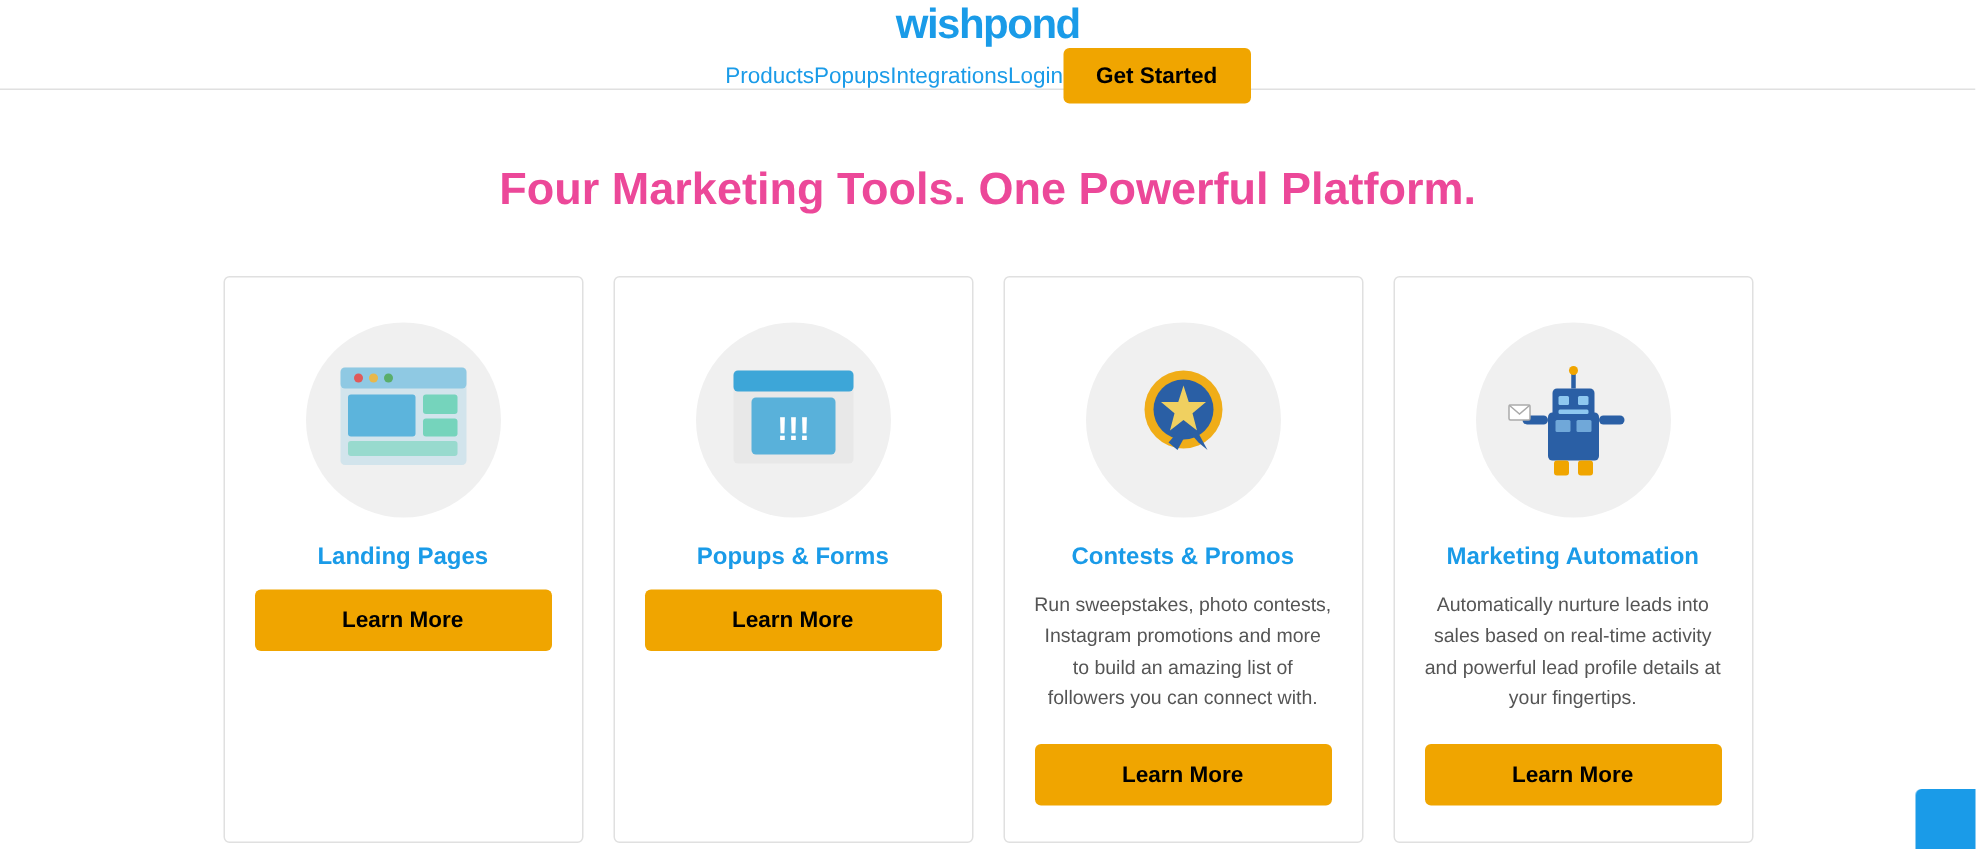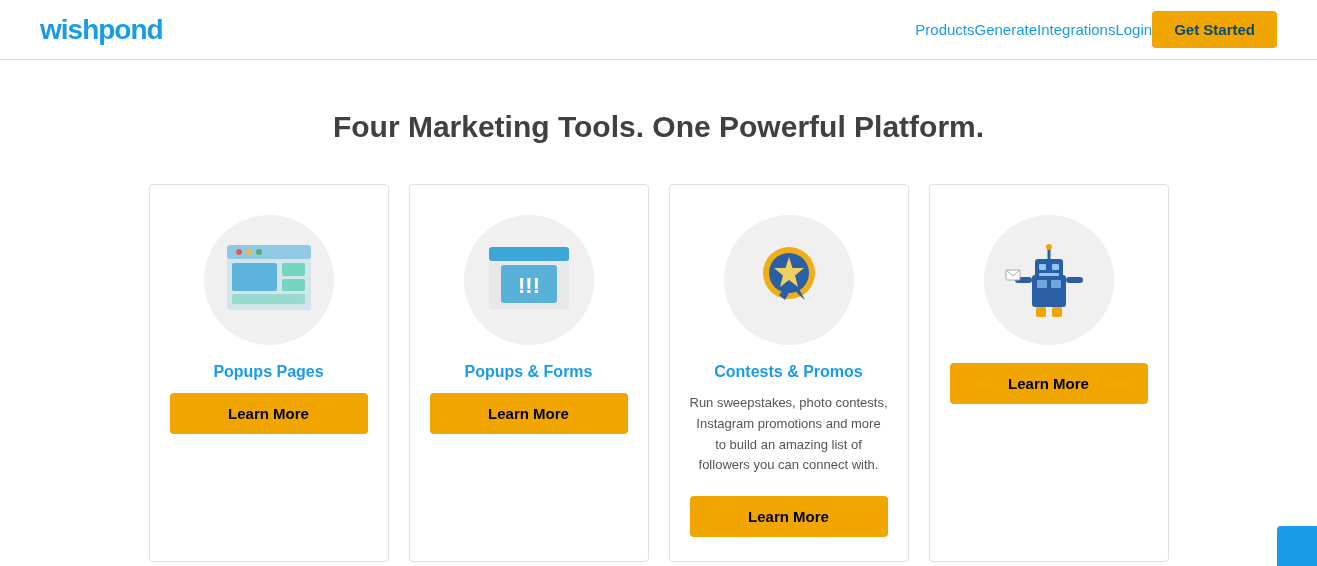--- a/index.html
+++ b/index.html
@@ -6,57 +6,58 @@
     body { font-family: 'Helvetica Neue', Arial, sans-serif; background: #fff; color: #333; }
 
     
     .header {
       display: flex;
       align-items: center;
       justify-content: space-between;
       padding: 0 40px;
       height: 60px;
       border-bottom: 1px solid #e0e0e0;
+      flex-direction: column;
     }
     .logo {
       font-size: 28px;
       font-weight: 700;
       color: #1a9be8;
       letter-spacing: -1px;
     }
     .nav {
       display: flex;
       align-items: center;
     }
     .nav-link {
       color: #1a9be8;
       font-size: 15px;
       text-decoration: none;
       cursor: pointer;
     }
     .btn-get-started {
       background: #f0a500;
-      color: #0c4a6e;
+      color: #000000;
       border: none;
       padding: 10px 22px;
       border-radius: 4px;
       font-size: 15px;
       font-weight: 700;
       cursor: pointer;
     }
 
     
     .main {
       padding: 50px 40px 40px;
       text-align: center;
     }
     .section-title {
       font-size: 30px;
       font-weight: 600;
-      color: #404040;
+      color: #ec4899;
       margin-bottom: 40px;
     }
 
     
     .cards-container {
       display: flex;
       justify-content: center;
       gap: 20px;
     }
     .card {
@@ -123,21 +124,21 @@
       border-radius: 4px 0 0 0;
     }
   </style>
 </head>
 <body>
 
 <header class="header">
   <div class="logo">wishpond</div>
   <nav class="nav">
     <a class="nav-link">Products</a>
-    <a class="nav-link">Generate</a>
+    <a class="nav-link">Popups</a>
     <a class="nav-link">Integrations</a>
     <a class="nav-link">Login</a>
     <button class="btn-get-started">Get Started</button>
   </nav>
 </header>
 
 <main class="main">
   <h2 class="section-title">Four Marketing Tools. One Powerful Platform.</h2>
 
   <div class="cards-container">
@@ -151,21 +152,21 @@
           <circle cx="20" cy="17" r="3" fill="#e05a5a"></circle>
           <circle cx="30" cy="17" r="3" fill="#e8b84b"></circle>
           <circle cx="40" cy="17" r="3" fill="#5aae6a"></circle>
 
           <rect x="13" y="28" width="45" height="28" rx="2" fill="#2a9fd6" opacity="0.7"></rect>
           <rect x="63" y="28" width="23" height="13" rx="2" fill="#5ecfb0" opacity="0.8"></rect>
           <rect x="63" y="44" width="23" height="12" rx="2" fill="#5ecfb0" opacity="0.8"></rect>
           <rect x="13" y="59" width="73" height="10" rx="2" fill="#5ecfb0" opacity="0.5"></rect>
         </svg>
       </div>
-      <div class="card-title">Popups Pages</div>
+      <div class="card-title">Landing Pages</div>
       <button class="btn-learn-more">Learn More</button>
     </div>
 
     <div class="card">
       <div class="icon-circle">
         <svg width="100" height="90" viewBox="0 0 100 90">
 
           <rect x="10" y="12" width="80" height="62" rx="3" fill="#e8e8e8"></rect>
           <rect x="10" y="12" width="80" height="14" rx="3" fill="#2a9fd6" opacity="0.9"></rect>
 
@@ -218,19 +219,21 @@
           <rect x="7" y="35" width="14" height="10" rx="1" fill="white" stroke="#aaa" stroke-width="1"></rect>
           <polyline points="7,35 14,41 21,35" fill="none" stroke="#aaa" stroke-width="1"></polyline>
 
           <rect x="37" y="72" width="10" height="10" rx="2" fill="#f0a500"></rect>
           <rect x="53" y="72" width="10" height="10" rx="2" fill="#f0a500"></rect>
 
           <rect x="38" y="45" width="10" height="8" rx="1" fill="#8ec8f0" opacity="0.7"></rect>
           <rect x="52" y="45" width="10" height="8" rx="1" fill="#8ec8f0" opacity="0.7"></rect>
         </svg>
       </div>
+      <div class="card-title">Marketing Automation</div>
+      <div class="card-desc">Automatically nurture leads into sales based on real-time activity and powerful lead profile details at your fingertips.</div>
       <button class="btn-learn-more">Learn More</button>
     </div>
 
   </div>
 </main>
 
 <div class="bottom-corner"></div>
 
 </body></html>

